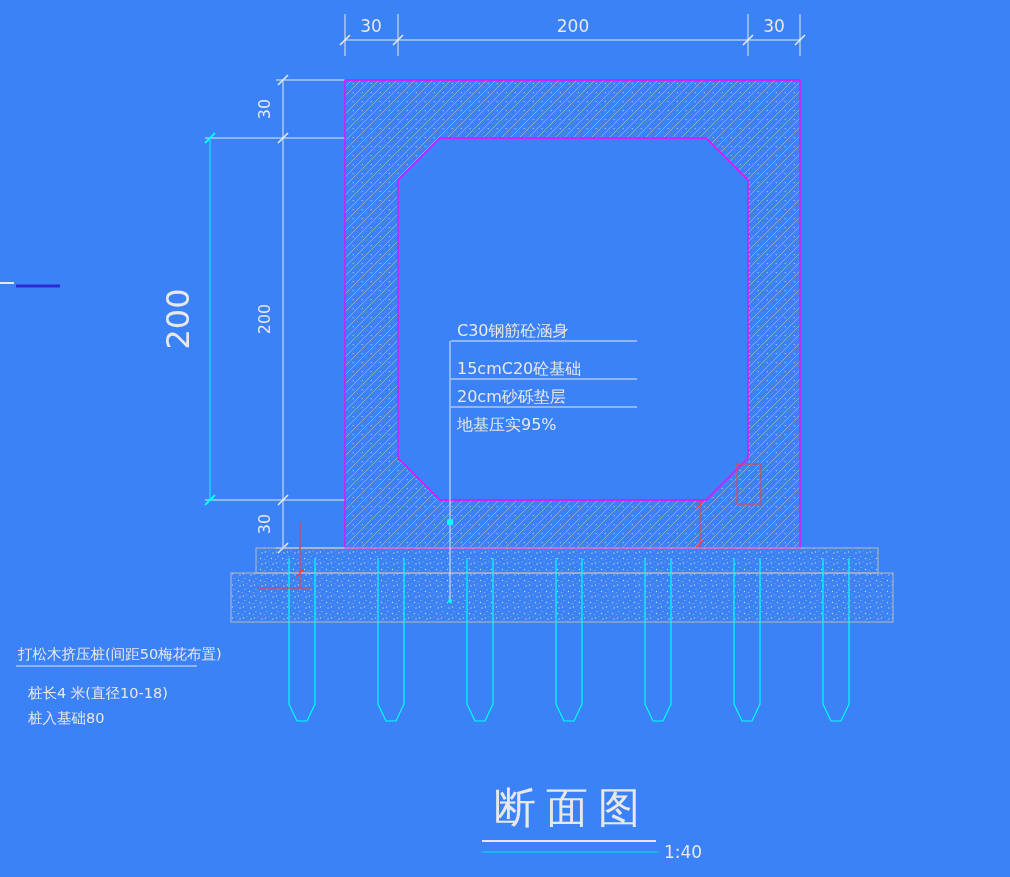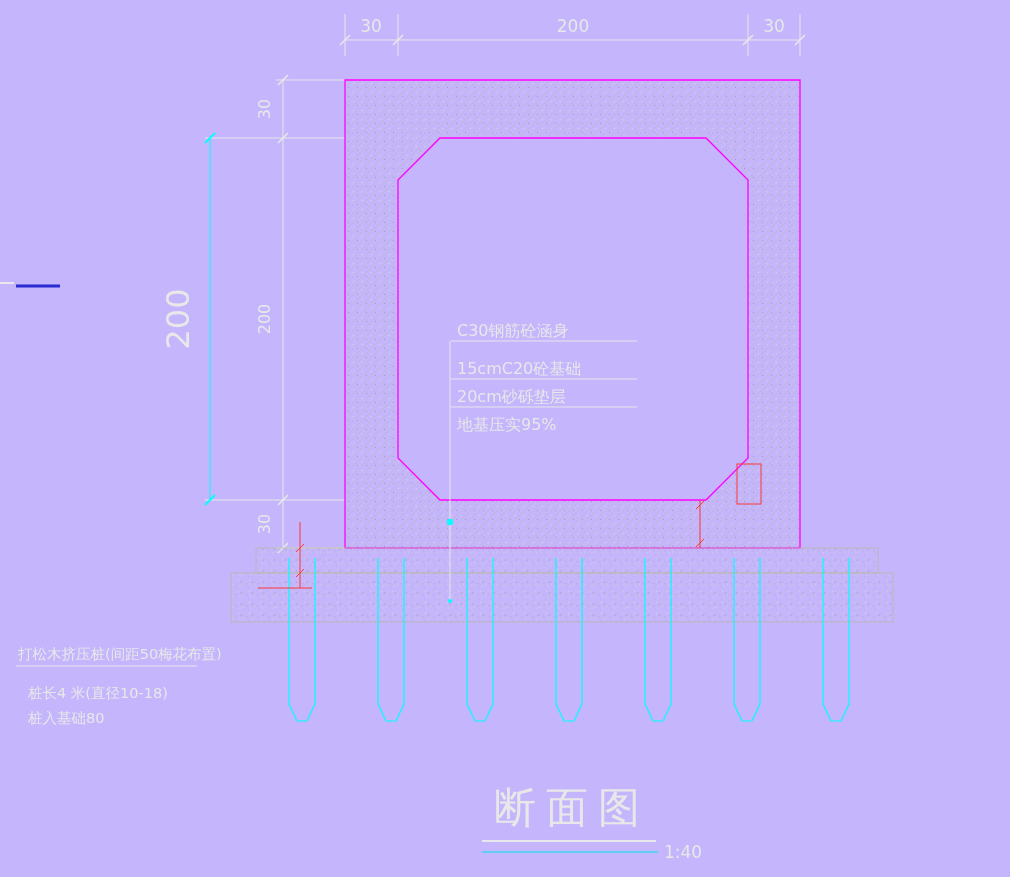--- a/index.html
+++ b/index.html
@@ -5,21 +5,21 @@
   html, body {
     margin: 0;
     padding: 0;
     background: #000000;
     font-family: "DejaVu Sans", sans-serif;
   }
   .viewport {
     position: relative;
     width: 1010px;
     height: 877px;
-    background: #c4b5fd;
+    background: #3b82f6;
     overflow: hidden;
   }
   svg text {
     font-family: "DejaVu Sans", sans-serif;
     fill: #e8e8e8;
   }
 </style>
 </head>
 <body>
 

